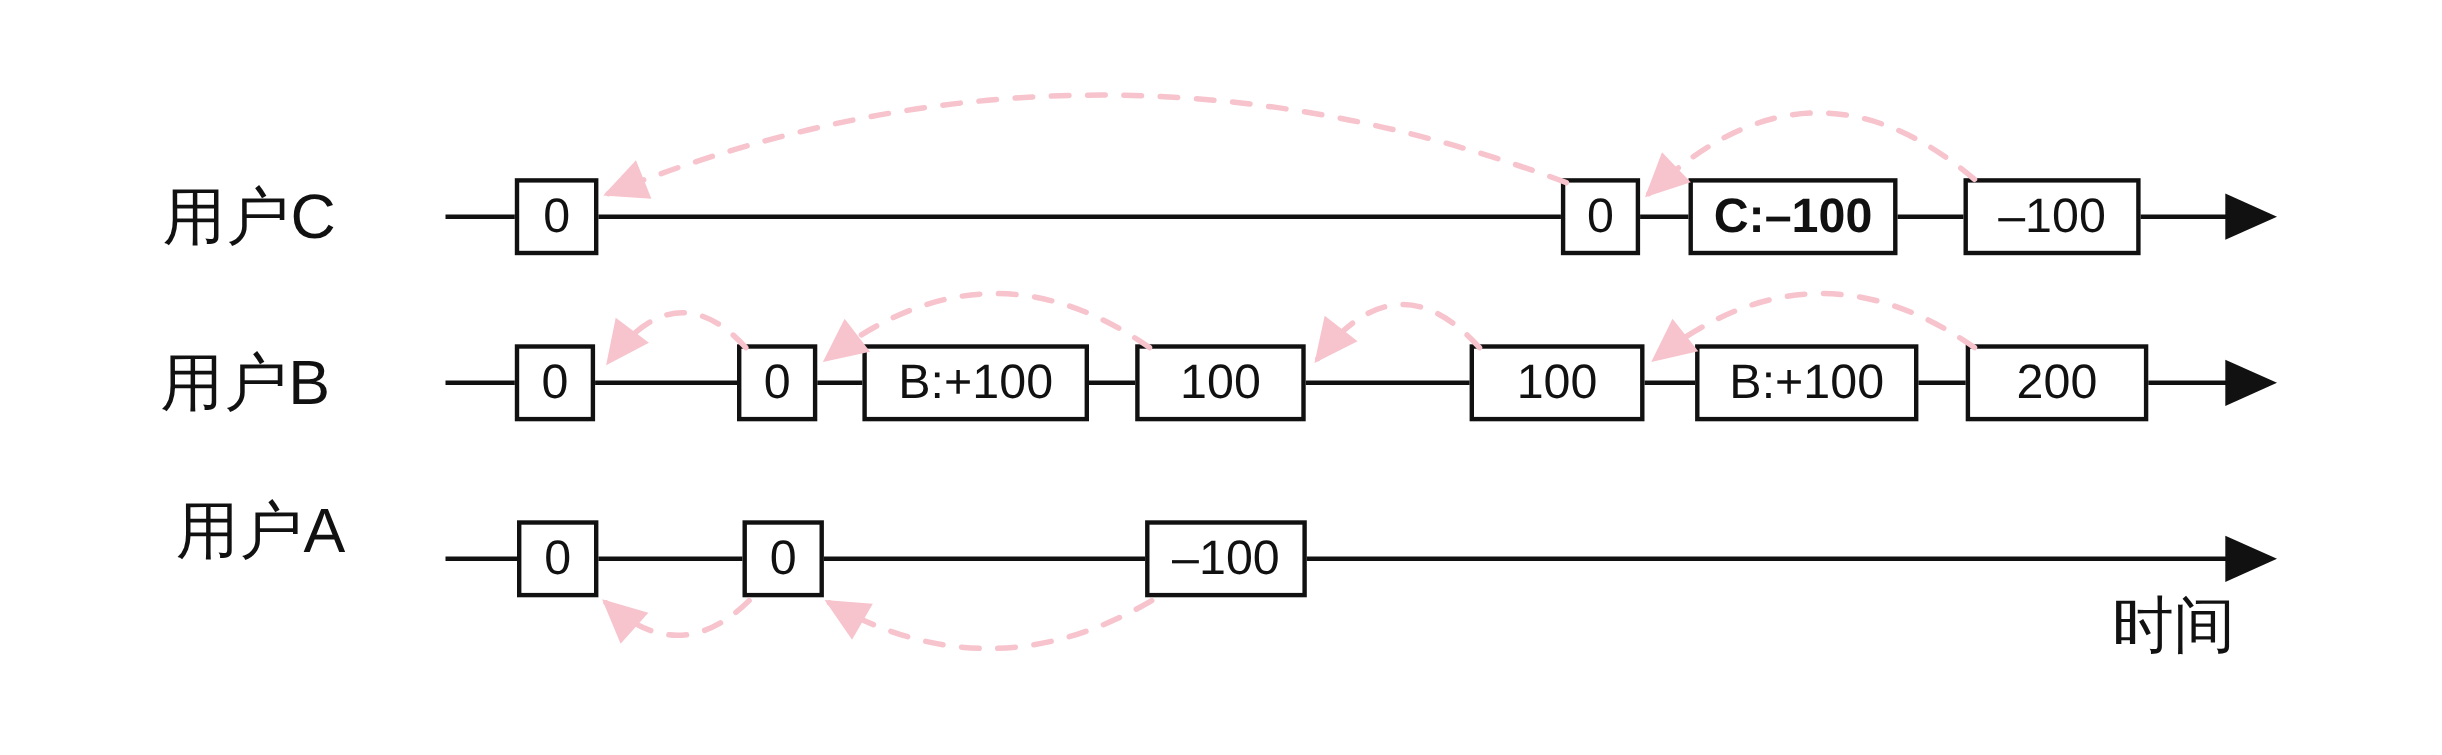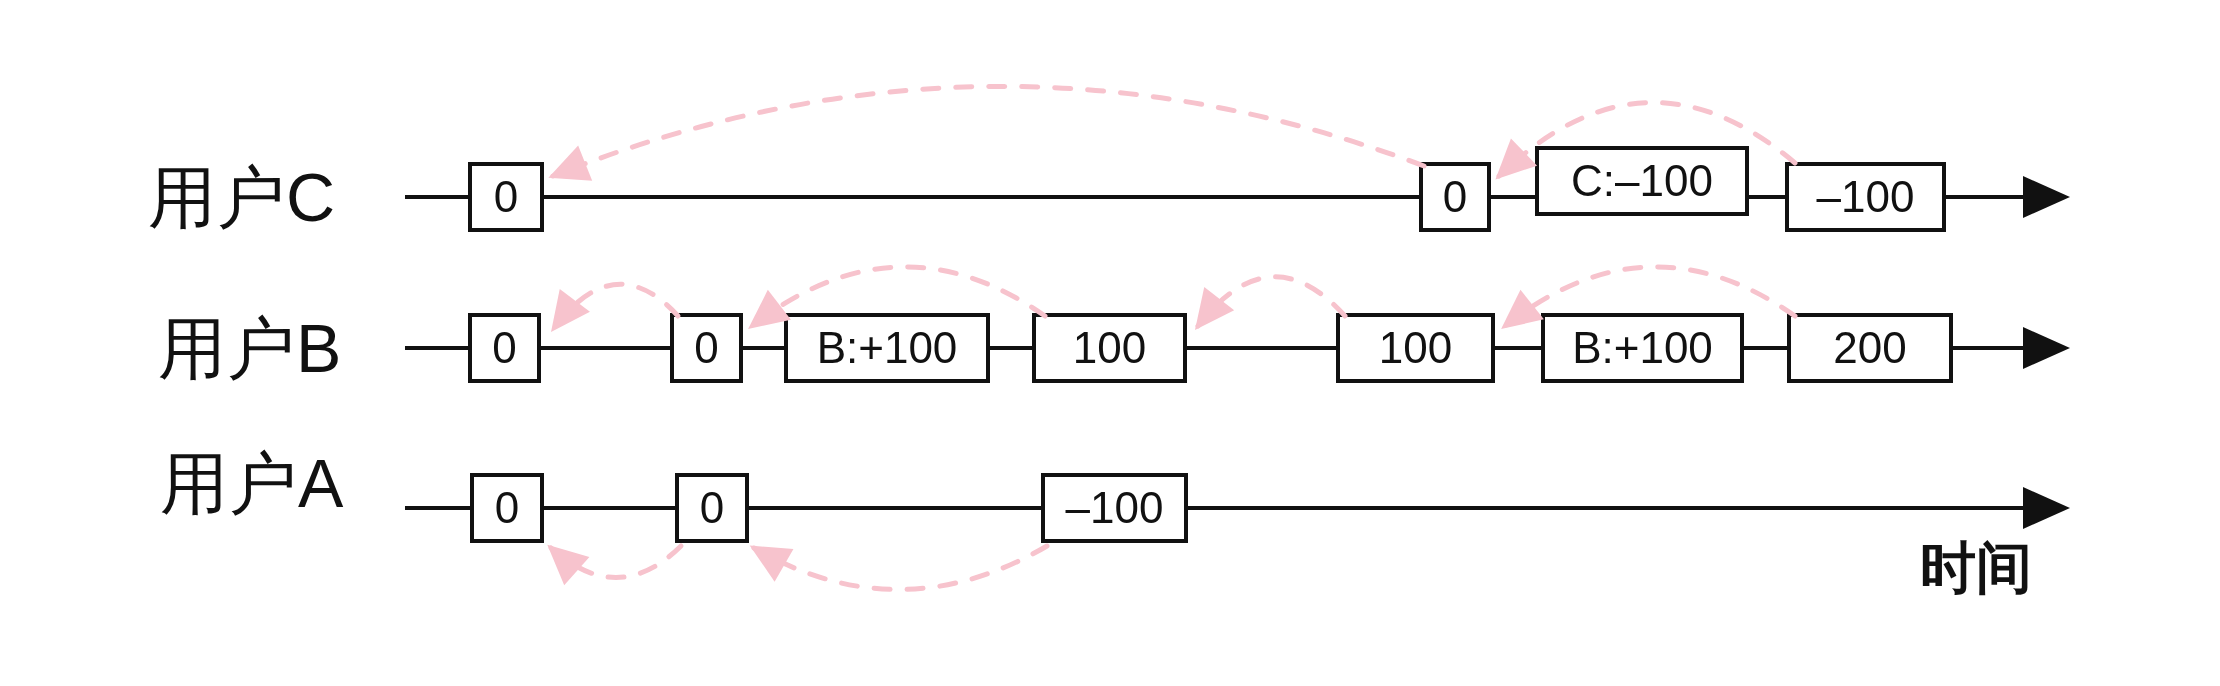--- a/index.html
+++ b/index.html
@@ -21,21 +21,21 @@
     left: 0;
     top: 0;
     width: 2220px;
     height: 686px;
     pointer-events: none;
   }
   .row-label {
     position: absolute;
     height: 70px;
     line-height: 70px;
-    font-size: 68px;
+    font-size: 57px;
     letter-spacing: 1px;
     white-space: nowrap;
   }
   .axis-label {
     position: absolute;
     font-size: 56px;
     line-height: 60px;
     white-space: nowrap;
   }
   .box {
@@ -62,28 +62,28 @@
   <svg class="layer base" viewBox="0 0 2220 686">
     <line x1="405" y1="197" x2="2030" y2="197" stroke="#111111" stroke-width="4"></line>
     <polygon points="2070,197 2023,176 2023,218" fill="#111111"></polygon>
     <line x1="405" y1="348" x2="2030" y2="348" stroke="#111111" stroke-width="4"></line>
     <polygon points="2070,348 2023,327 2023,369" fill="#111111"></polygon>
     <line x1="405" y1="508" x2="2030" y2="508" stroke="#111111" stroke-width="4"></line>
     <polygon points="2070,508 2023,487 2023,529" fill="#111111"></polygon>
   </svg>
 
   <div class="row-label" style="left:148px; top:162px;">用户C</div>
-  <div class="row-label" style="left:158px; top:313px;">用户B</div>
+  <div class="row-label" style="left:146px; top:313px;">用户B</div>
   <div class="row-label" style="left:160px; top:448px;">用户A</div>
 
-  <div class="axis-label" style="left:1920px; top:538px;font-weight:bold;">时间</div>
+  <div class="axis-label" style="left:1920px; top:538px;">时间</div>
 
   <div class="box" style="left:468px; top:162px; width:76px;">0</div>
   <div class="box" style="left:1419px; top:162px; width:72px;">0</div>
-  <div class="box" style="left:1535px; top:146px; width:214px;">C:–100</div>
+  <div class="box" style="left:1535px; top:162px; width:190px;font-weight:bold;">C:–100</div>
   <div class="box" style="left:1785px; top:162px; width:161px;">–100</div>
 
   <div class="box" style="left:468px; top:313px; width:73px;">0</div>
   <div class="box" style="left:670px; top:313px; width:73px;">0</div>
   <div class="box" style="left:784px; top:313px; width:206px;">B:+100</div>
   <div class="box" style="left:1032px; top:313px; width:155px;">100</div>
   <div class="box" style="left:1336px; top:313px; width:159px;">100</div>
   <div class="box" style="left:1541px; top:313px; width:203px;">B:+100</div>
   <div class="box" style="left:1787px; top:313px; width:166px;">200</div>
 

